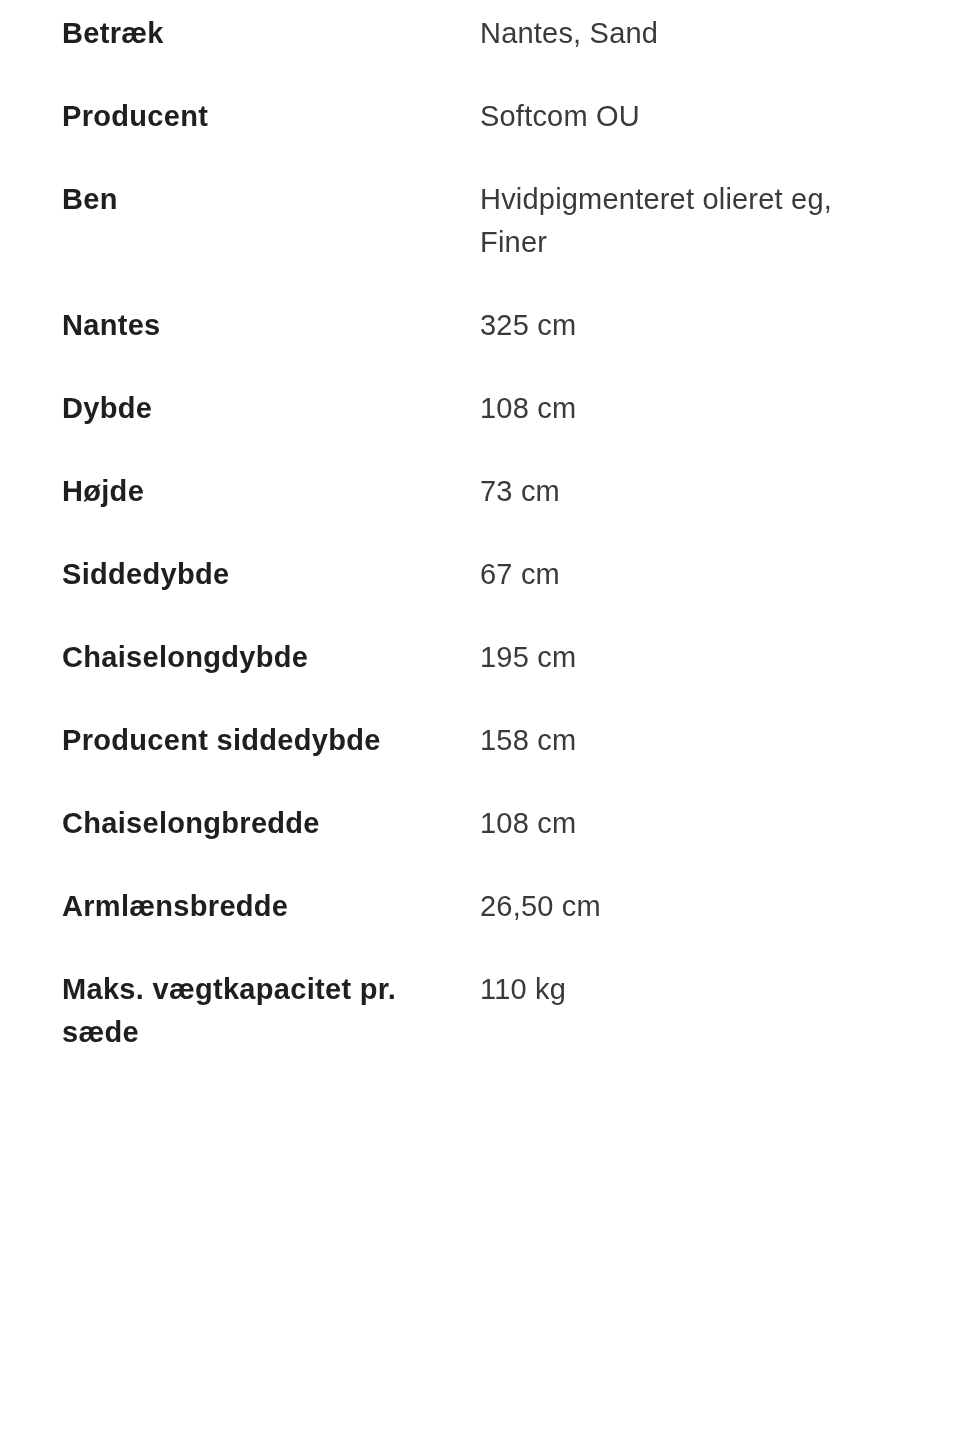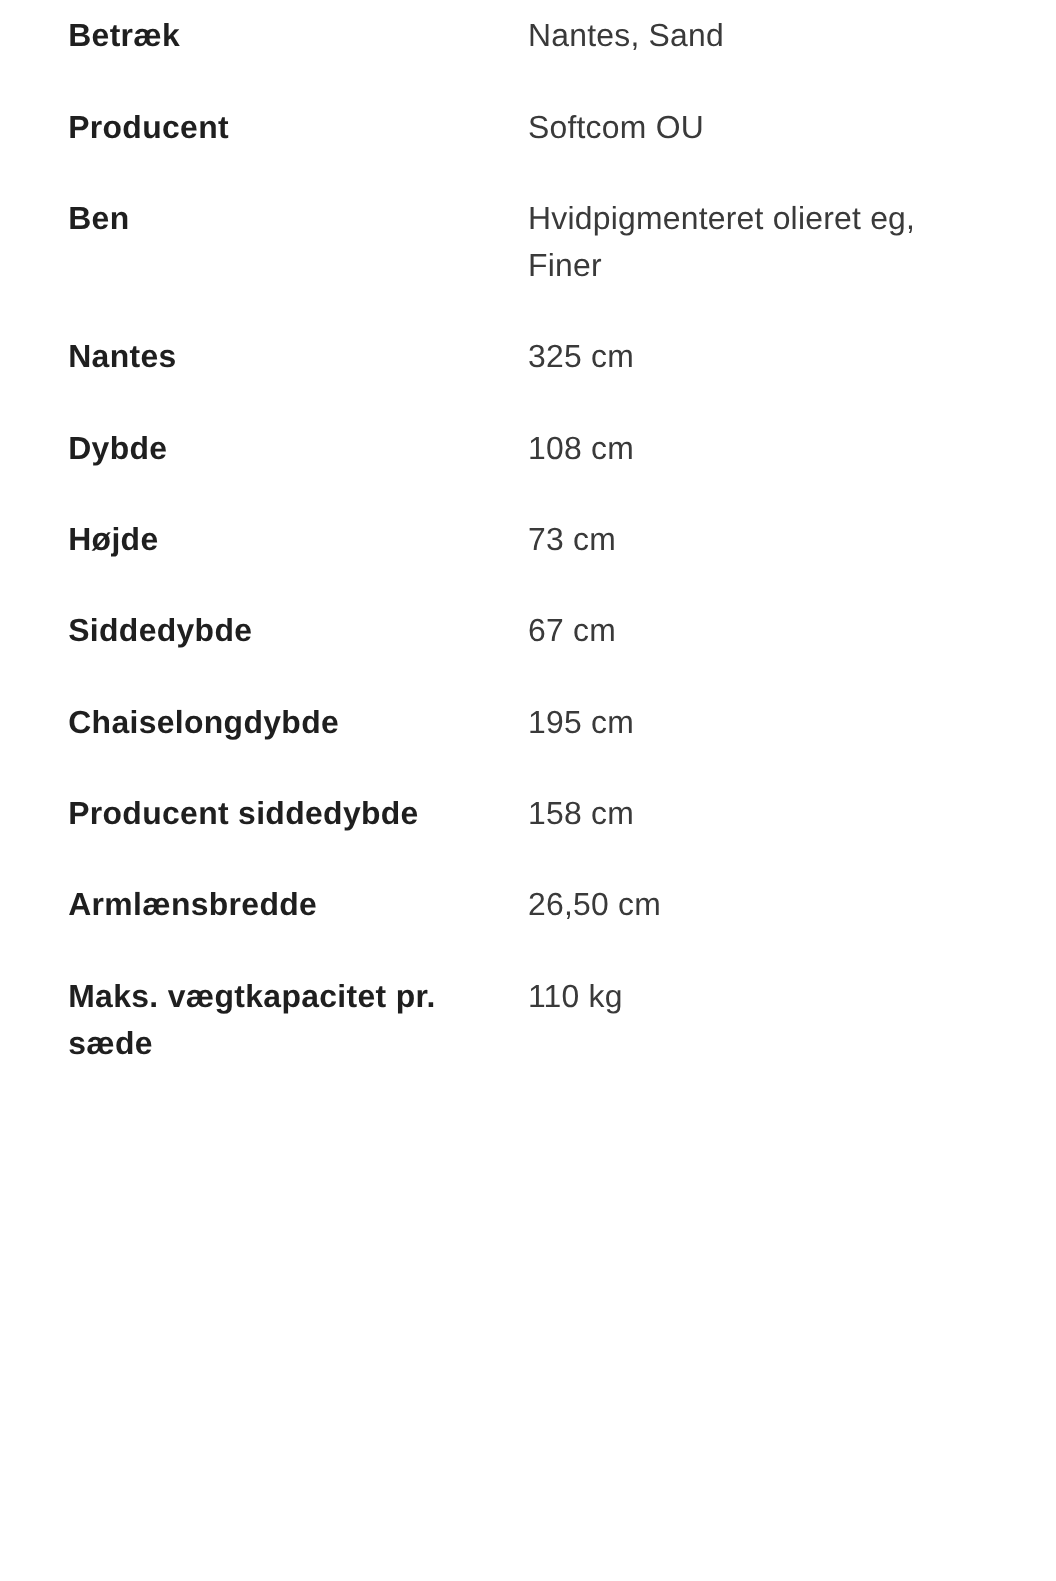--- a/index.html
+++ b/index.html
@@ -79,20 +79,24 @@
     </tr>
     <tr>
       <td class="spec-label">Chaiselongdybde</td>
       <td class="spec-value">195 cm</td>
     </tr>
     <tr>
       <td class="spec-label">Producent siddedybde</td>
       <td class="spec-value">158 cm</td>
     </tr>
     <tr>
+      <td class="spec-label">Chaiselongbredde</td>
+      <td class="spec-value">108 cm</td>
+    </tr>
+    <tr>
       <td class="spec-label">Armlænsbredde</td>
       <td class="spec-value">26,50 cm</td>
     </tr>
     <tr>
       <td class="spec-label">Maks. vægtkapacitet pr. sæde</td>
       <td class="spec-value">110 kg</td>
     </tr>
   </tbody>
 </table>
 

